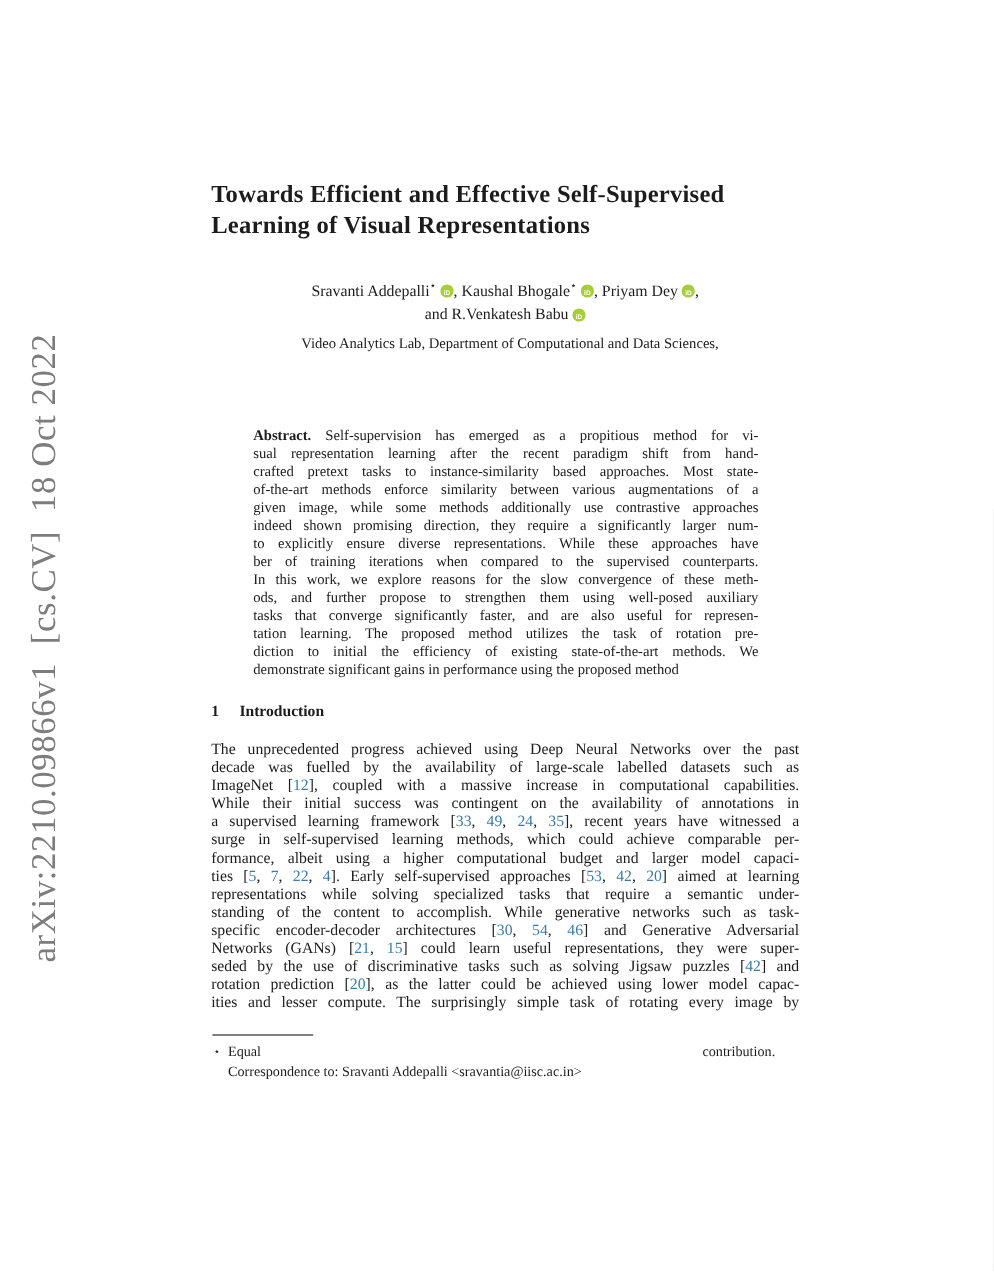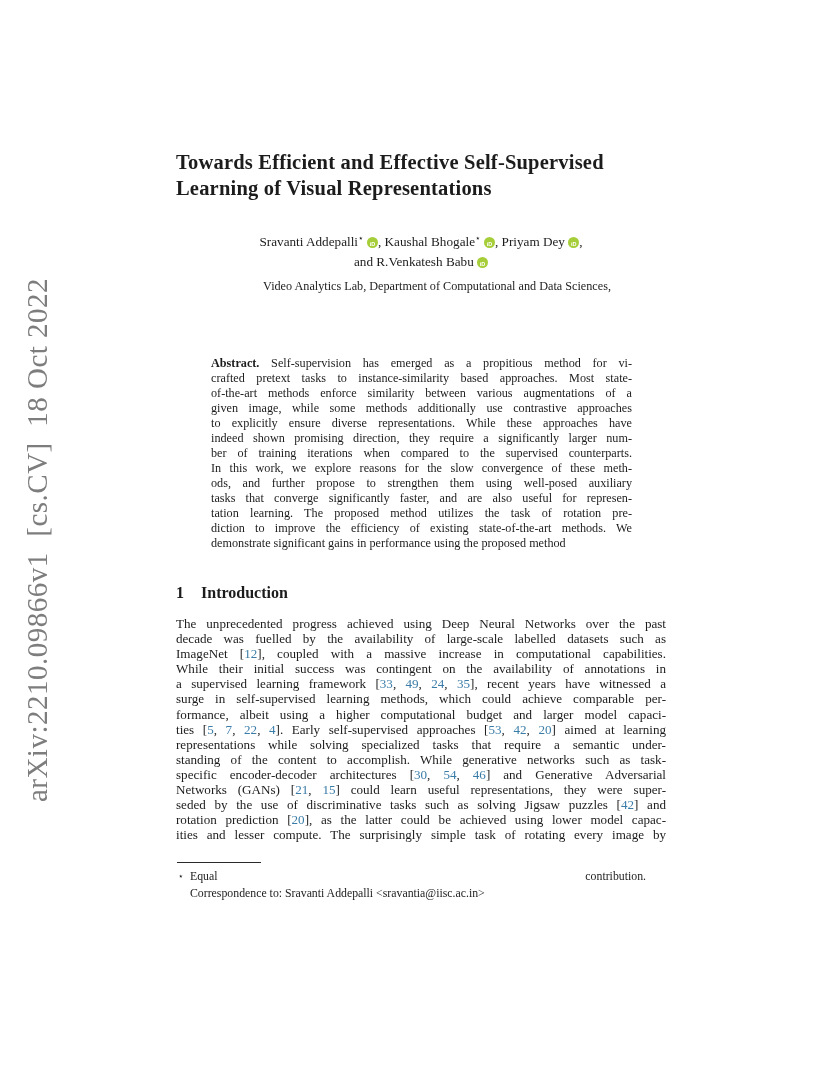--- a/index.html
+++ b/index.html
@@ -55,37 +55,37 @@
     vertical-align:-1px;
     text-align:center;
     line-height:11px;
   }
   .orcid-id{
     font-family:"Liberation Sans", sans-serif;
     font-size:5.5px;color:#ffffff;font-weight:bold;
     display:inline-block;transform:translateY(-1px);
   }
   .affiliation{
-    position:absolute;top:278px;left:16px;width:100%;
+    position:absolute;top:278px;left:4px;width:100%;
     text-align:center;
     font-size:12.2px;line-height:16px;
   }
   .abstract{
     position:absolute;top:356px;left:35px;width:421px;
     font-size:12.2px;
   }
   .abstract .tline{line-height:15px;}
   .tline{
     text-align:justify;
     text-align-last:justify;
   }
   [data-justify-last="false"] .tline:last-child{text-align-last:left;}
   .section-heading{
     position:absolute;top:583px;left:0;
-    font-size:16px;font-weight:bold;line-height:20px;font-family:Liberation Serif, serif;
+    font-size:13px;font-weight:bold;line-height:20px;font-family:Liberation Serif, serif;
   }
   .section-heading .sec-num{margin-right:17px;}
   .intro{
     position:absolute;top:616px;left:0;width:490px;
     font-size:13.1px;
   }
   .intro .tline{line-height:15.1px;}
   .cite{color:var(--cite);}
   .footnote{
     position:absolute;top:862px;left:0;width:470px;
@@ -117,31 +117,32 @@
       <div><span>Sravanti Addepalli</span><sup>⋆</sup><span> </span><span class="orcid"><span class="orcid-id">iD</span></span><span>, Kaushal Bhogale</span><sup>⋆</sup><span> </span><span class="orcid"><span class="orcid-id">iD</span></span><span>, Priyam Dey </span><span class="orcid"><span class="orcid-id">iD</span></span><span>,</span></div>
       <div><span>and R.Venkatesh Babu </span><span class="orcid"><span class="orcid-id">iD</span></span></div>
     </div>
 
     <div class="affiliation">
       <div>Video Analytics Lab, Department of Computational and Data Sciences,</div>
     </div>
 
     <div class="abstract" data-justify-last="false">
         <div class="tline"><b>Abstract.</b> Self-supervision has emerged as a propitious method for vi-</div>
+        <div class="tline">sual representation learning after the recent paradigm shift from hand-</div>
         <div class="tline">crafted pretext tasks to instance-similarity based approaches. Most state-</div>
         <div class="tline">of-the-art methods enforce similarity between various augmentations of a</div>
         <div class="tline">given image, while some methods additionally use contrastive approaches</div>
+        <div class="tline">indeed shown promising direction, they require a significantly larger num-</div>
         <div class="tline">to explicitly ensure diverse representations. While these approaches have</div>
-        <div class="tline">indeed shown promising direction, they require a significantly larger num-</div>
         <div class="tline">ber of training iterations when compared to the supervised counterparts.</div>
         <div class="tline">In this work, we explore reasons for the slow convergence of these meth-</div>
         <div class="tline">ods, and further propose to strengthen them using well-posed auxiliary</div>
         <div class="tline">tasks that converge significantly faster, and are also useful for represen-</div>
         <div class="tline">tation learning. The proposed method utilizes the task of rotation pre-</div>
-        <div class="tline">diction to improve the efficiency of existing state-of-the-art methods. We</div>
+        <div class="tline">diction to initial the efficiency of existing state-of-the-art methods. We</div>
         <div class="tline">demonstrate significant gains in performance using the proposed method</div>
       </div>
 
     <div class="section-heading">
       <span class="sec-num">1</span><span>Introduction</span>
     </div>
 
     <div class="intro" data-justify-last="true">
         <div class="tline">The unprecedented progress achieved using Deep Neural Networks over the past</div>
         <div class="tline">decade was fuelled by the availability of large-scale labelled datasets such as</div>

